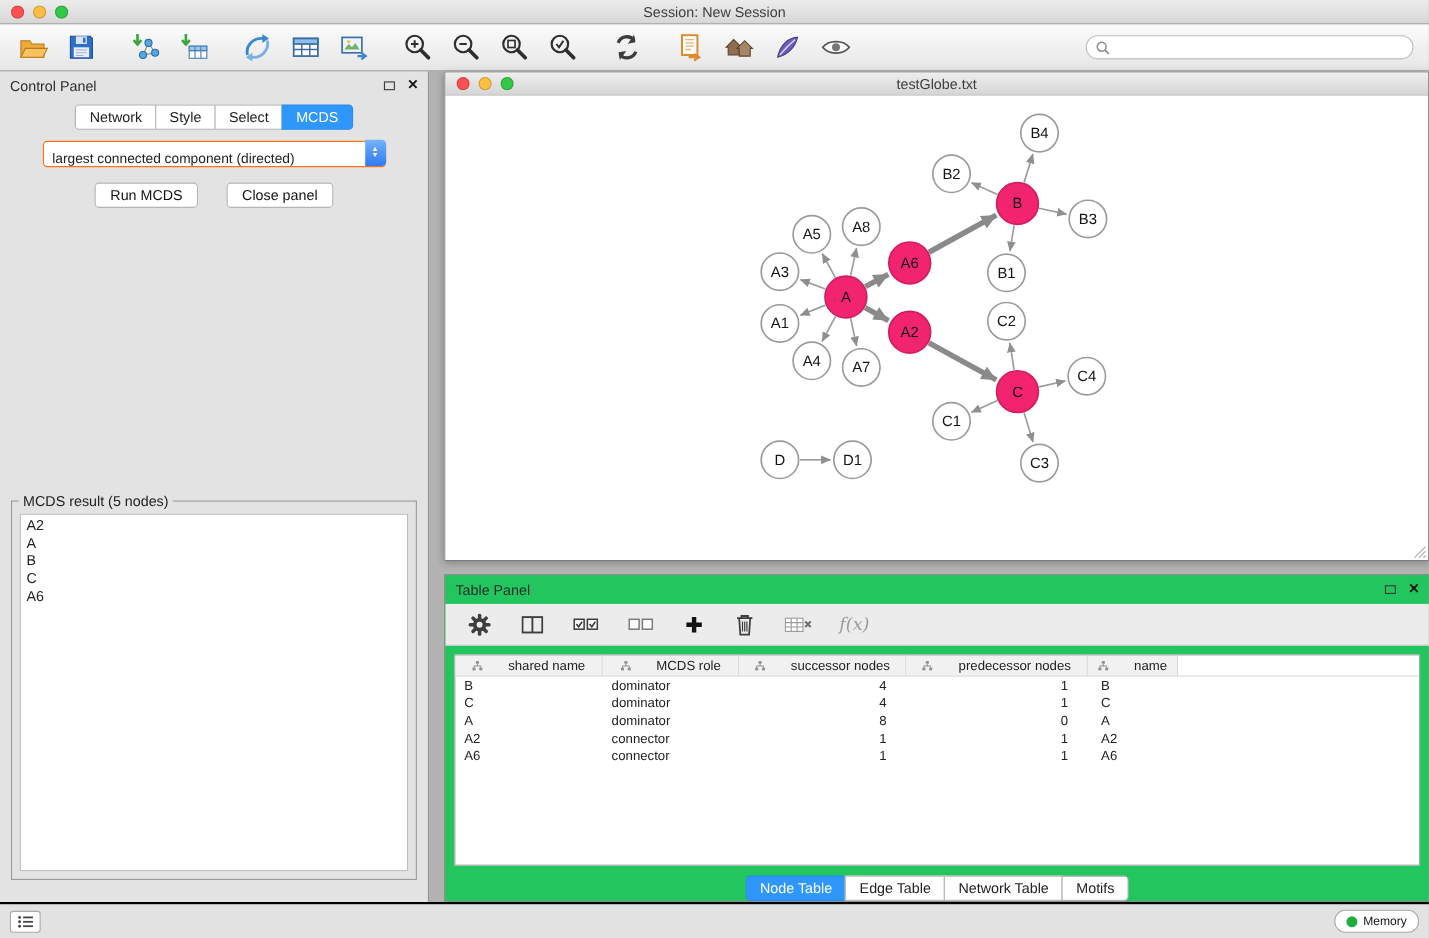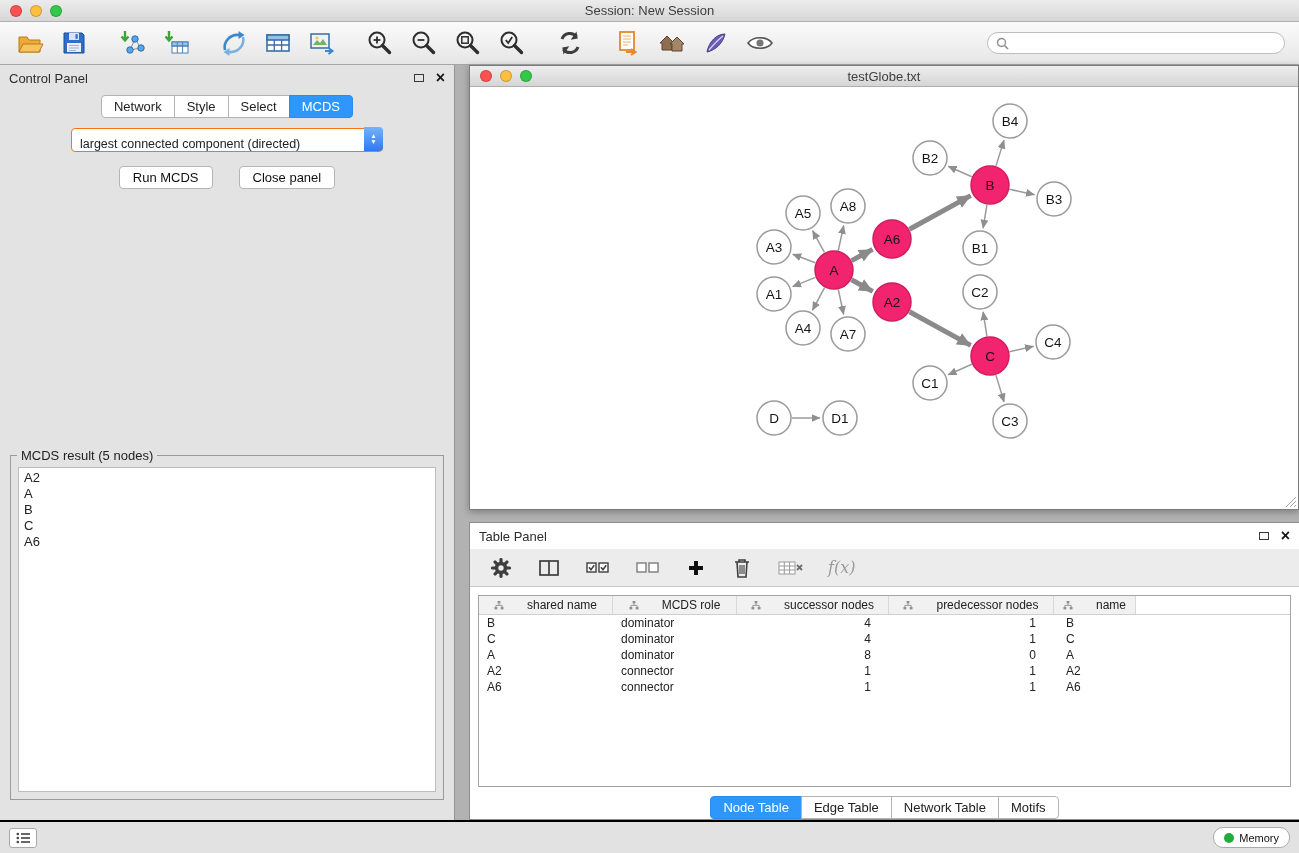--- a/index.html
+++ b/index.html
@@ -17,21 +17,21 @@
 .toolbar{height:43px;background:linear-gradient(#fbfbfb,#e6e6e6);border-bottom:1px solid #a6a6a6;display:flex;align-items:center;padding:0 14px;flex:0 0 auto}
 .tool-group{display:flex;align-items:center;gap:12px;margin-right:26px}
 .tool-btn{width:32px;height:32px;display:flex;align-items:center;justify-content:center}
 .search-wrap{margin-left:auto;display:flex;align-items:center;background:#fff;border:1px solid #bdbdbd;border-radius:11px;height:22px;width:298px;padding:0 8px;gap:5px}
 .search-input{border:none;outline:none;flex:1;font-size:12px;background:transparent;font-family:inherit}
 
 
 .main-row{flex:1;display:flex;min-height:0;background:#b2b2b2}
 
 
-.control-panel{width:455px;background:#e3e3e3;border-right:1px solid #949494;display:flex;flex-direction:column;flex:0 0 auto}
+.control-panel{width:390px;background:#e3e3e3;border-right:1px solid #949494;display:flex;flex-direction:column;flex:0 0 auto}
 .panel-head{height:26px;display:flex;align-items:center;padding:0 9px;font-size:13px;color:#2d2d2d;flex:0 0 auto}
 .panel-head .spacer{flex:1}
 .float-box{width:10px;height:8px;border:1.5px solid #3a3a3a;display:inline-block;margin-right:12px}
 .close-x{font-size:16px;font-weight:bold;color:#151515;line-height:1}
 .seg-row{display:flex;justify-content:center;margin-top:4px}
 .seg-tab{border:1px solid #b3b3b3;margin-left:-1px;background:#fff;padding:3px 12px;font-size:13px;color:#222;white-space:nowrap}
 .seg-tab:first-child{border-radius:4px 0 0 4px;margin-left:0}
 .seg-tab:last-child{border-radius:0 4px 4px 0}
 .seg-tab.active{background:#2f97fb;border-color:#2a8bf2;color:#fff}
 .opt-label{text-align:center;margin-top:24px;font-size:13px}
@@ -49,21 +49,21 @@
 
 .right-col{flex:1;display:flex;flex-direction:column;margin-left:14px;min-width:0}
 .network-window{height:445px;border:1px solid #7c7c7c;display:flex;flex-direction:column;background:#fff;flex:0 0 auto;box-shadow:0 2px 7px rgba(0,0,0,.3)}
 .net-titlebar{height:21px;background:linear-gradient(#eeeeee,#d5d5d5);border-bottom:1px solid #aeaeae;position:relative;display:flex;align-items:center;flex:0 0 auto}
 .net-canvas{flex:1;position:relative;background:#fff;overflow:hidden}
 .net-canvas svg text{font-family:"Liberation Sans","DejaVu Sans",sans-serif;font-size:13.5px;fill:#141414}
 .resize-grip{position:absolute;right:1px;bottom:1px}
 .gap-h{height:12px;flex:0 0 auto}
 
 
-.table-panel{flex:1;background:#ffffff;border:1px solid #8d8d8d;border-right:none;display:flex;flex-direction:column;min-height:0}
+.table-panel{flex:1;background:#22c55e;border:1px solid #8d8d8d;border-right:none;display:flex;flex-direction:column;min-height:0}
 .tp-toolbar{height:38px;display:flex;align-items:center;gap:22px;padding:0 18px;border-bottom:1px solid #c9c9c9;background:#ececec;flex:0 0 auto}
 .fx-label{font-family:"DejaVu Serif","Liberation Serif",serif;font-style:italic;color:#9a9a9a;font-size:16px}
 .table-wrap{flex:1;margin:8px 8px 2px;background:#fff;border:1px solid #a3a3a3;overflow:hidden;display:flex;flex-direction:column}
 .thead{display:flex;height:19px;border-bottom:1px solid #cfcfcf;flex:0 0 auto}
 .th{display:flex;align-items:center;justify-content:center;gap:23px;background:#f1f1f1;border-right:1px solid #d8d8d8;font-size:12px;color:#222}
 .th.filler{flex:1;background:#fff;border-right:none}
 .tr{display:flex;height:16px;flex:0 0 auto}
 .td{font-size:12px;line-height:16px;white-space:nowrap;overflow:hidden}
 .c0{width:134px}.c1{width:124px}.c2{width:152px}.c3{width:165px}.c4{width:82px}
 .td.c0{padding-left:8px}.td.c1{padding-left:8px}

